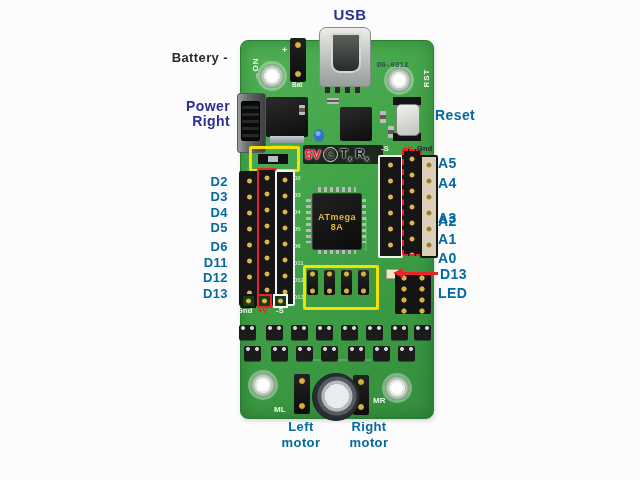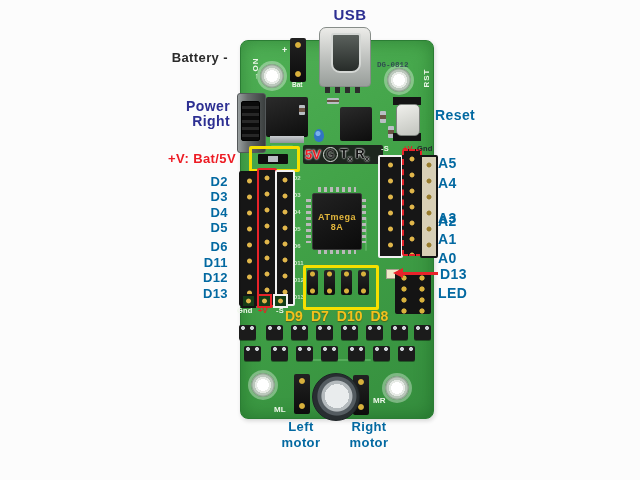--- a/index.html
+++ b/index.html
@@ -174,26 +174,20 @@
     <div class="lbl rail" style="left:176px;top:103px;color:#20262c;">Gnd</div>
 
     <div class="abs" style="left:145px;top:228px;width:11px;height:8px;background:#f0e9c9;border:1px solid #a9a090;"></div>
 
     <div class="ybox" style="left:62px;top:224px;width:70px;height:39px;"></div>
     <div class="jumper" style="left:66px;top:229px;"></div>
     <div class="jumper" style="left:83px;top:229px;"></div>
     <div class="jumper" style="left:100px;top:229px;"></div>
     <div class="jumper" style="left:117px;top:229px;"></div>
 
-    <div class="abs" style="left:44px;top:267px;display:flex;gap:8px;font-size:14px;color:#f2c11d;text-shadow:0 1px 1px rgba(80,60,0,.55);">
-      <span>D9</span>
-      <span>D7</span>
-      <span>D10</span>
-      <span>D8</span>
-    </div>
 
     <div class="abs" style="left:154px;top:231px;width:36px;height:42px;background-color:#141414;border-radius:2px;
          background-image:radial-gradient(circle at 9px 6px,#d8b13c 2.2px,rgba(0,0,0,0) 3px),radial-gradient(circle at 27px 6px,#d8b13c 2.2px,rgba(0,0,0,0) 3px);
          background-size:36px 11px;"></div>
 
     <div class="railbox boxk" style="left:0px;top:253px;"></div>
     <div class="railbox boxr" style="left:16px;top:253px;"></div>
     <div class="railbox boxw" style="left:32px;top:253px;"></div>
     <div class="silk rail" style="left:-4px;top:265px;">Gnd</div>
     <div class="lbl rail red" style="left:17px;top:265px;">+V</div>
@@ -230,21 +224,20 @@
 
   <div class="lbl dk rt lbl13" style="left:138px;top:50px;width:90px;">Battery -</div>
 
   <div class="lbl navy rt lbl14" style="left:156px;top:99px;width:74px;line-height:15px;">
     <div>Power</div>
     <div>Right</div>
   </div>
 
   <div class="lbl cyan lbl14" style="left:435px;top:107px;">Reset</div>
 
-  <div class="lbl red rt lbl13" style="left:146px;top:151px;width:90px;">+V: Bat/5V</div>
 
   <div class="lbl cyan rt lbl13" style="left:150px;top:174px;width:78px;">D2</div>
   <div class="lbl cyan rt lbl13" style="left:150px;top:189px;width:78px;">D3</div>
   <div class="lbl cyan rt lbl13" style="left:150px;top:205px;width:78px;">D4</div>
   <div class="lbl cyan rt lbl13" style="left:150px;top:220px;width:78px;">D5</div>
   <div class="lbl cyan rt lbl13" style="left:150px;top:239px;width:78px;">D6</div>
   <div class="lbl cyan rt lbl13" style="left:150px;top:255px;width:78px;">D11</div>
   <div class="lbl cyan rt lbl13" style="left:150px;top:270px;width:78px;">D12</div>
   <div class="lbl cyan rt lbl13" style="left:150px;top:286px;width:78px;">D13</div>
 

